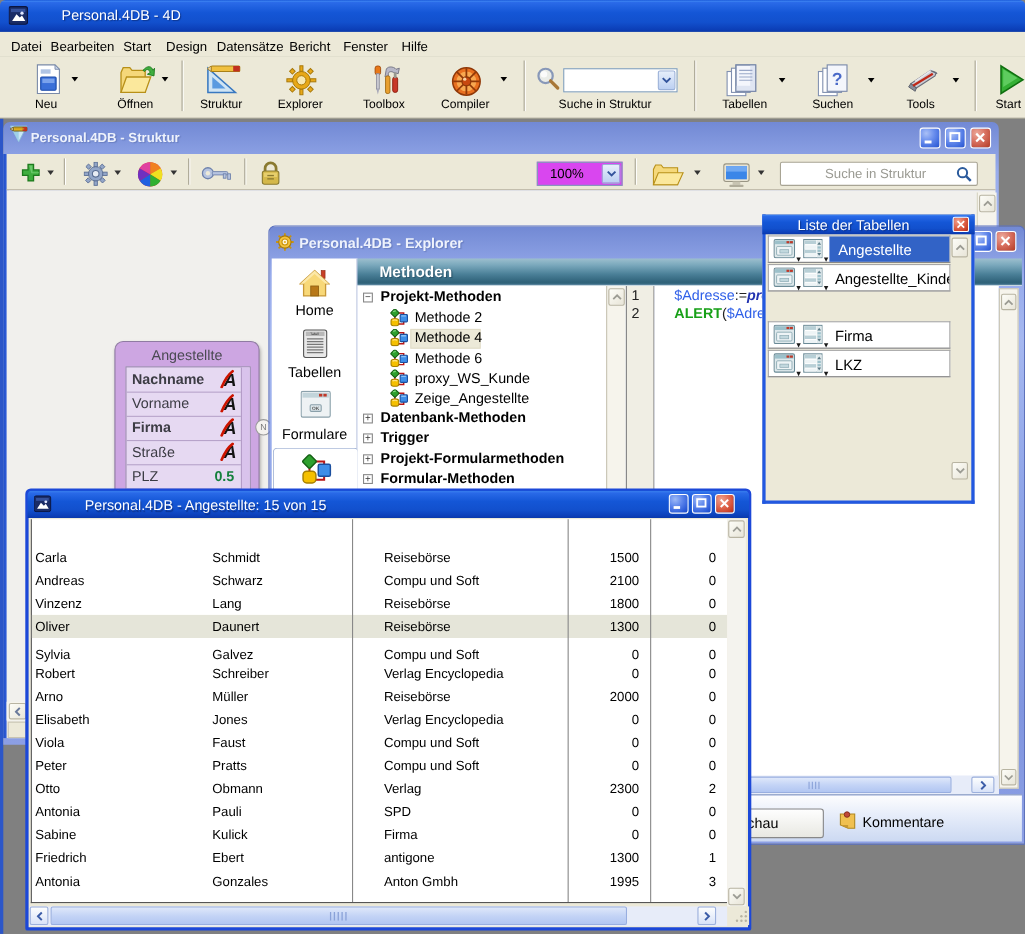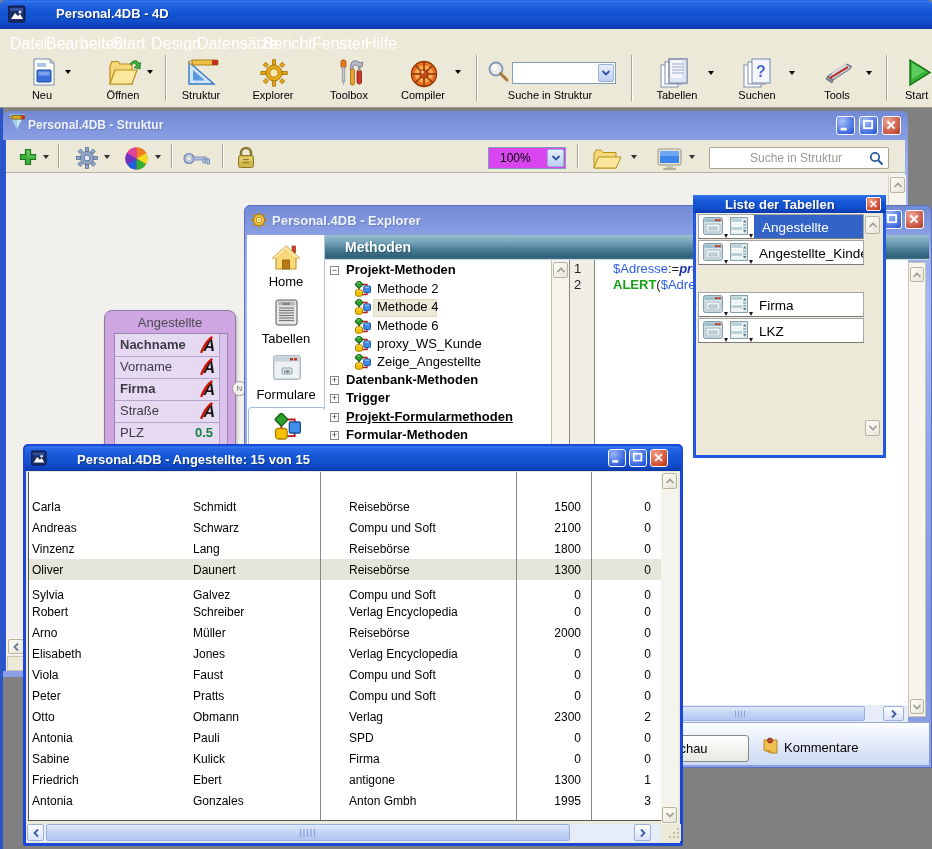--- a/index.html
+++ b/index.html
@@ -1,20 +1,20 @@
 <!DOCTYPE html>
 <html><head>
 <meta charset="utf-8">
 <style>
 html,body{margin:0;padding:0;}
 body{width:932px;height:849px;overflow:hidden;position:relative;font-family:"Liberation Sans",sans-serif;background:#808080;}
 .abs{position:absolute;}
 .tbact{background:linear-gradient(180deg,#1858d8 0%,#3a80f0 4%,#2a6ae8 8%,#1456d6 40%,#1250cd 70%,#0c3fb8 92%,#0a38a8 100%);}
 .tbinact{background:linear-gradient(180deg,#7289d4 0%,#98acec 8%,#a6b8f0 18%,#8ea4e8 45%,#8196e0 78%,#8c9fe4 100%);}
-.ttext{color:#fff;font-weight:bold;font-size:13px;white-space:nowrap;text-shadow:1px 1px 1px rgba(10,30,90,.55);padding-left:26px;}
+.ttext{color:#fff;font-weight:normal;font-size:13px;white-space:nowrap;text-shadow:1px 1px 1px rgba(10,30,90,.55);padding-left:26px;}
 .ttexti{color:#eef2fc;font-weight:bold;font-size:13px;white-space:nowrap;text-shadow:1px 1px 1px rgba(70,90,150,.4);}
 .beige{background:#ece9d8;}
 .sep{position:absolute;width:0;border-left:1px solid #aaa694;border-right:1px solid #fff;}
 .lbl{position:absolute;font-size:11px;color:#000;text-align:center;white-space:nowrap;}
 .darr{position:absolute;width:0;height:0;border-left:3px solid transparent;border-right:3px solid transparent;border-top:4px solid #000;}
 .wbtn{position:absolute;width:19px;height:19px;border-radius:3px;border:1px solid #fff;box-sizing:border-box;}
 .bblue{background:radial-gradient(circle at 30% 25%,#9db9f6 0%,#5d86ec 40%,#2a5ad8 80%,#1d48c0 100%);}
 .bred{background:radial-gradient(circle at 30% 25%,#f0a08c 0%,#e0674e 45%,#c63a22 85%,#b03018 100%);}
 .bblue2{background:radial-gradient(circle at 30% 25%,#aac0f6 0%,#6c90ee 40%,#3a66dc 80%,#2c54c6 100%);}
 .bred2{background:radial-gradient(circle at 30% 25%,#eca89a 0%,#d87060 45%,#bc4834 85%,#aa3c2a 100%);}
@@ -89,21 +89,21 @@
 <svg width="18" height="18" viewBox="0 0 18 18">
       <rect x="0" y="1" width="17" height="16" rx="2" fill="#1a2c66" stroke="#0a1440"></rect>
       <rect x="2" y="3" width="13" height="3" fill="#35509a"></rect>
       <path d="M3 14 L7 8 L10 11 L12 9 L15 14 Z" fill="#fff"></path>
       <circle cx="12" cy="7" r="1.5" fill="#e0e6ff"></circle>
     </svg>
 </div>
 <div class="abs ttext" style="left:30px;top:6px;">Personal.4DB - 4D</div>
 
 <div class="abs beige" style="left:0;top:29px;width:932px;height:22px;"></div>
-<div class="abs" style="top:35px;left:0;width:932px;height:16px;font-size:16px;color:#ffffff;">
+<div class="abs" style="top:35px;left:0;width:932px;height:16px;font-size:12px;color:#000000;">
 <span class="abs" style="left:10px;">Datei</span>
 <span class="abs" style="left:46px;">Bearbeiten</span>
 <span class="abs" style="left:112px;">Start</span>
 <span class="abs" style="left:151px;">Design</span>
 <span class="abs" style="left:197px;">Datensätze</span>
 <span class="abs" style="left:263px;">Bericht</span>
 <span class="abs" style="left:312px;">Fenster</span>
 <span class="abs" style="left:365px;">Hilfe</span>
 </div>
 
@@ -547,21 +547,21 @@
     <div class="titem" style="left:133px;top:131px;">proxy_WS_Kunde</div>
     <svg class="mic" style="left:110px;top:149px;">
         <use href="#mico"></use>
       </svg>
     <div class="titem" style="left:133px;top:149px;">Zeige_Angestellte</div>
     <div class="pm" style="left:86px;top:171px;">+</div>
     <div class="tsec" style="left:102px;top:167px;">Datenbank-Methoden</div>
     <div class="pm" style="left:86px;top:189px;">+</div>
     <div class="tsec" style="left:102px;top:185px;">Trigger</div>
     <div class="pm" style="left:86px;top:208px;">+</div>
-    <div class="tsec" style="left:102px;top:204px;text-decoration:underline;">Projekt-Formularmethoden</div>
+    <div class="tsec" style="left:102px;top:204px;">Projekt-Formularmethoden</div>
     <div class="pm" style="left:86px;top:226px;">+</div>
     <div class="tsec" style="left:102px;top:222px;">Formular-Methoden</div>
   </div>
 
   <div class="abs" style="left:307px;top:55px;width:18px;height:462px;background:#f6f4ec;border-left:1px solid #c8c4b4;box-sizing:border-box;">
     <div class="sbtn" style="left:1px;top:2px;width:15px;height:16px;">
         <svg class="chev" width="9" height="6" viewBox="0 0 9 6">
           <path d="M1 5 L4.5 1.5 L8 5" fill="none" stroke="#9c9c94" stroke-width="1.6"></path>
         </svg>
       </div>

